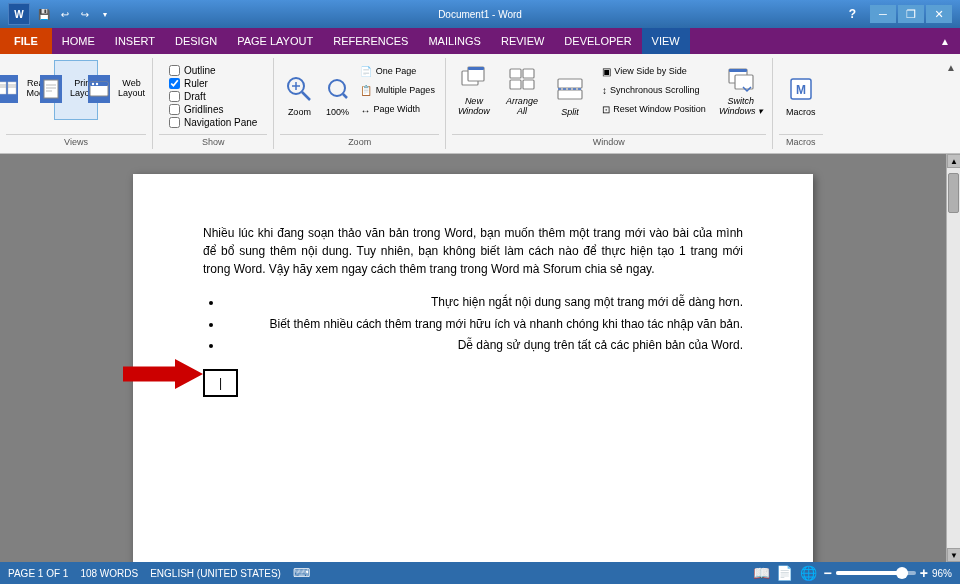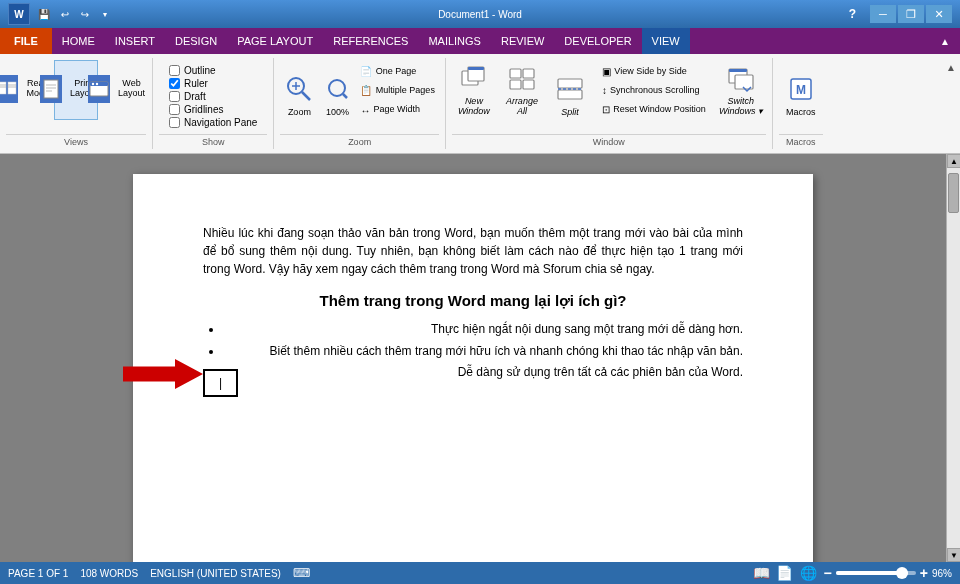--- a/index.html
+++ b/index.html
@@ -553,21 +553,20 @@
 <div id="doc-container">
   <div id="doc-scroll">
     <div id="doc-page">
 
       <div class="arrow-box">
         <div class="arrow-shape"></div>
       </div>
       <div class="cursor-box">|</div>
 
       <p class="doc-para">Nhiều lúc khi đang soạn thảo văn bản trong Word, bạn muốn thêm một trang mới vào bài của mình để bổ sung thêm nội dung. Tuy nhiên, bạn không biết làm cách nào để thực hiện tạo 1 trang mới trong Word. Vậy hãy xem ngay cách thêm trang trong Word mà Sforum chia sẻ ngay.</p>
-      <h2 class="doc-heading">Thêm trang trong Word mang lại lợi ích gì?</h2>
       <ul class="doc-list">
         <li>Thực hiện ngắt nội dung sang một trang mới dễ dàng hơn.</li>
         <li>Biết thêm nhiều cách thêm trang mới hữu ích và nhanh chóng khi thao tác nhập văn bản.</li>
         <li>Dễ dàng sử dụng trên tất cả các phiên bản của Word.</li>
       </ul>
     </div>
   </div>
 
   <div id="right-scrollbar">
     <div class="scroll-btn">▲</div>

